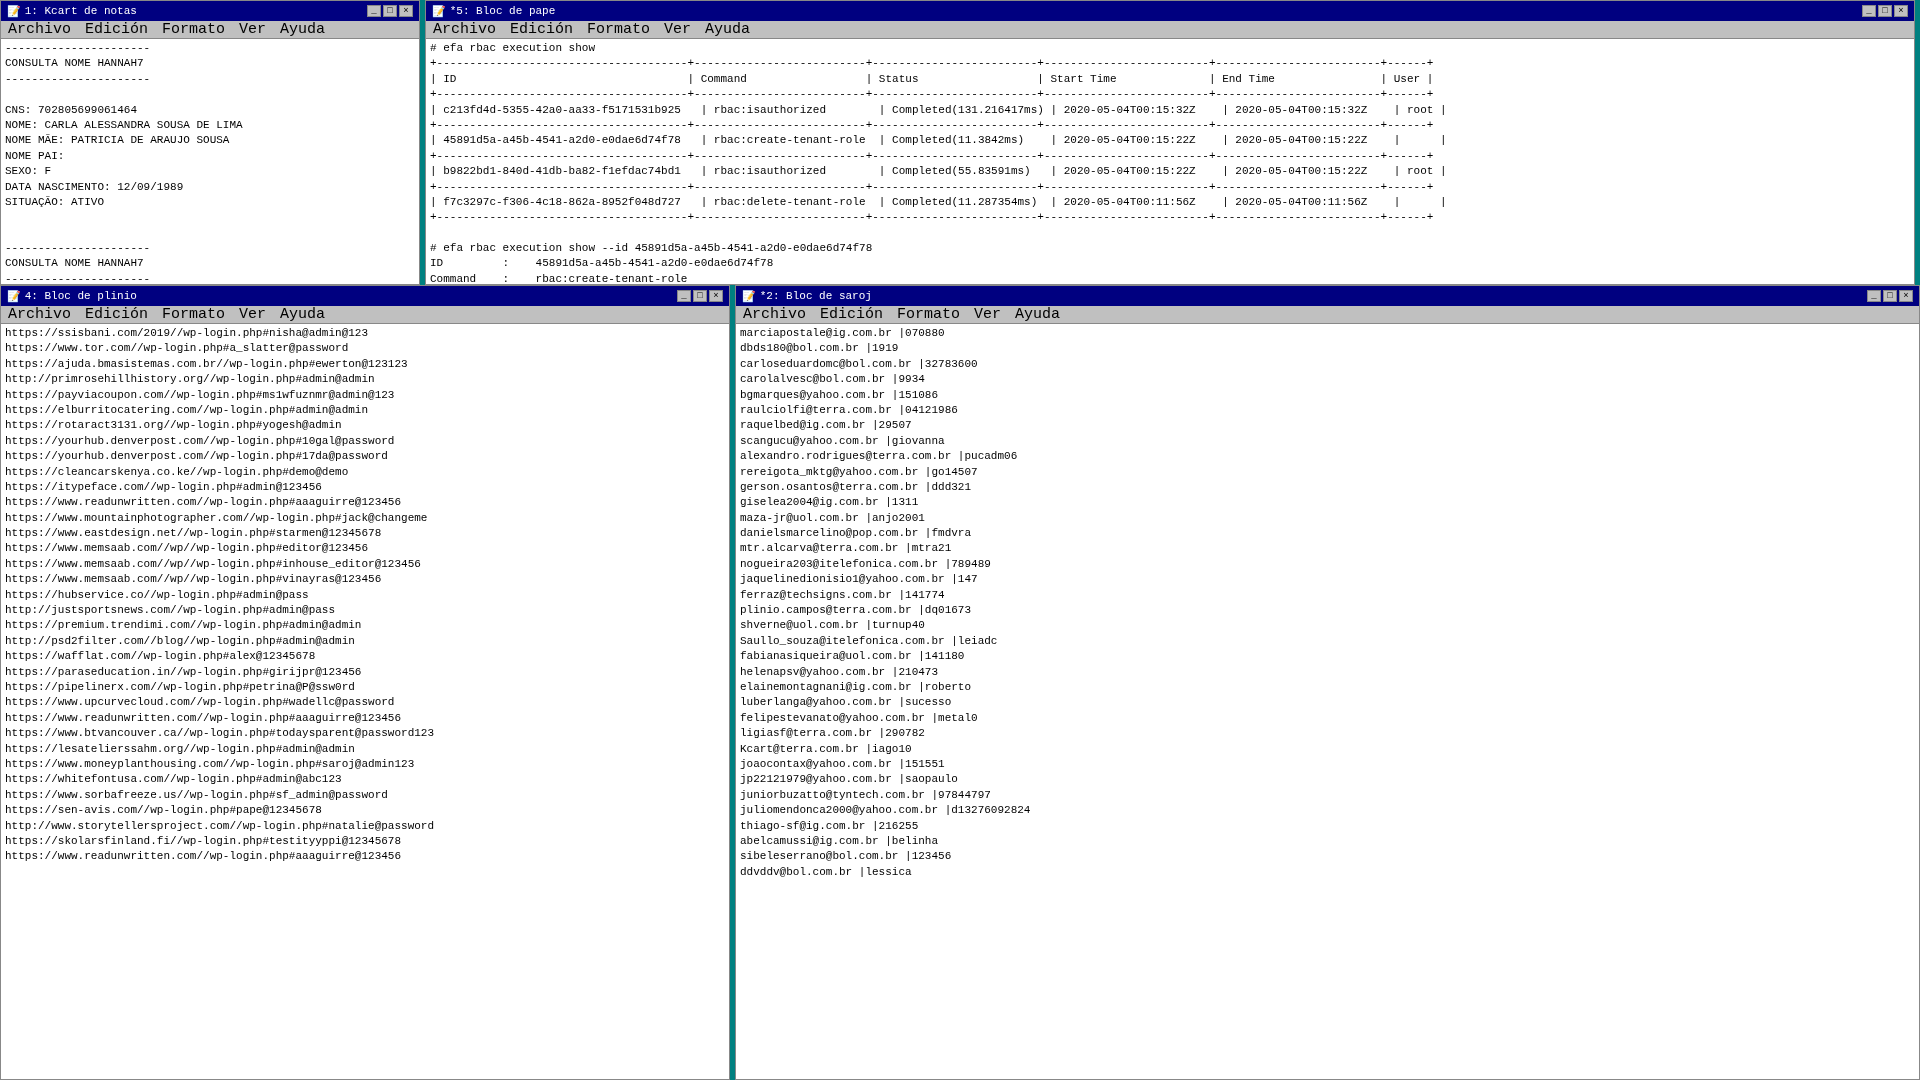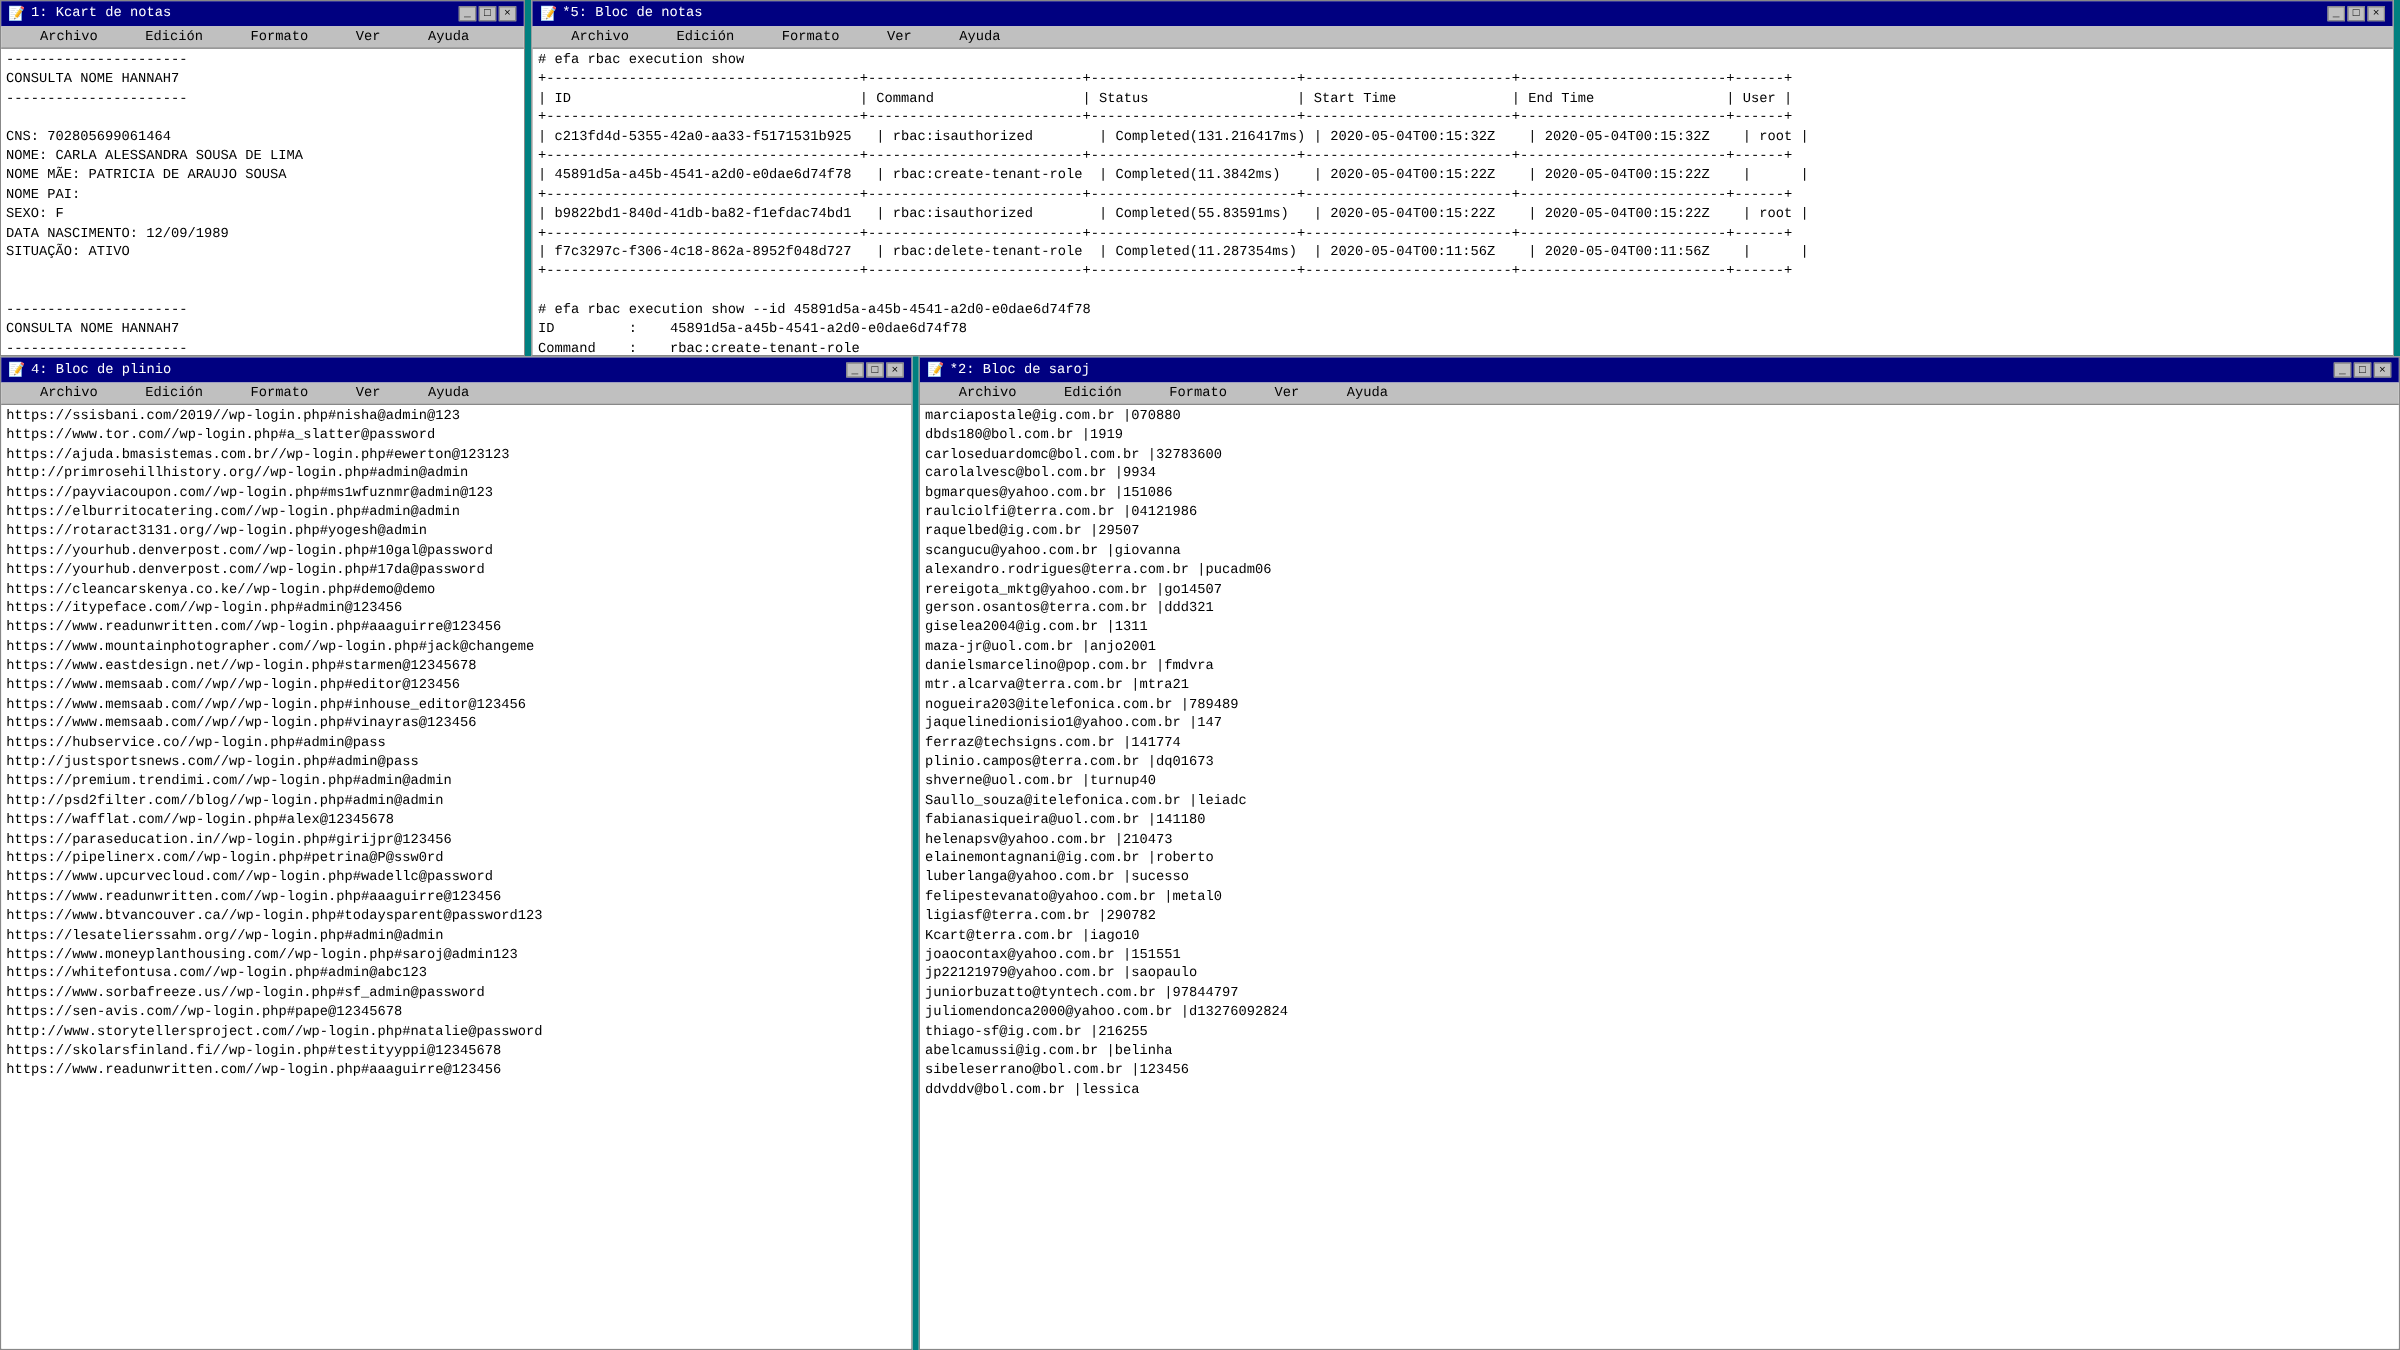--- a/index.html
+++ b/index.html
@@ -62,24 +62,23 @@
       border-bottom: 1px solid #888;
       padding: 1px 4px;
       display: flex;
       gap: 8px;
       flex-shrink: 0;
       height: 18px;
       align-items: center;
     }
 
     .menu-item {
-      font-size: 11px;
+      font-size: 15px;
       cursor: pointer;
       padding: 0 3px;
-      margin-left: 24px;
     }
 
     
     #win1 {
       left: 0;
       top: 0;
       width: 420px;
       height: 285px;
     }
 
@@ -164,21 +163,21 @@
 ----------------------
 CONSULTA NOME HANNAH7
 ----------------------</div>
   </div>
 </div>
 
 <div class="window" id="win5">
   <div class="window-titlebar">
     <div class="title">
       <span>📝</span>
-      <span>*5: Bloc de notas</span>
+      <span>*5: Bloc de pape</span>
     </div>
     <div class="window-controls">
       <div class="win-btn">_</div>
       <div class="win-btn">□</div>
       <div class="win-btn">×</div>
     </div>
   </div>
   <div class="menubar">
     <span class="menu-item">Archivo</span>
     <span class="menu-item">Edición</span>

